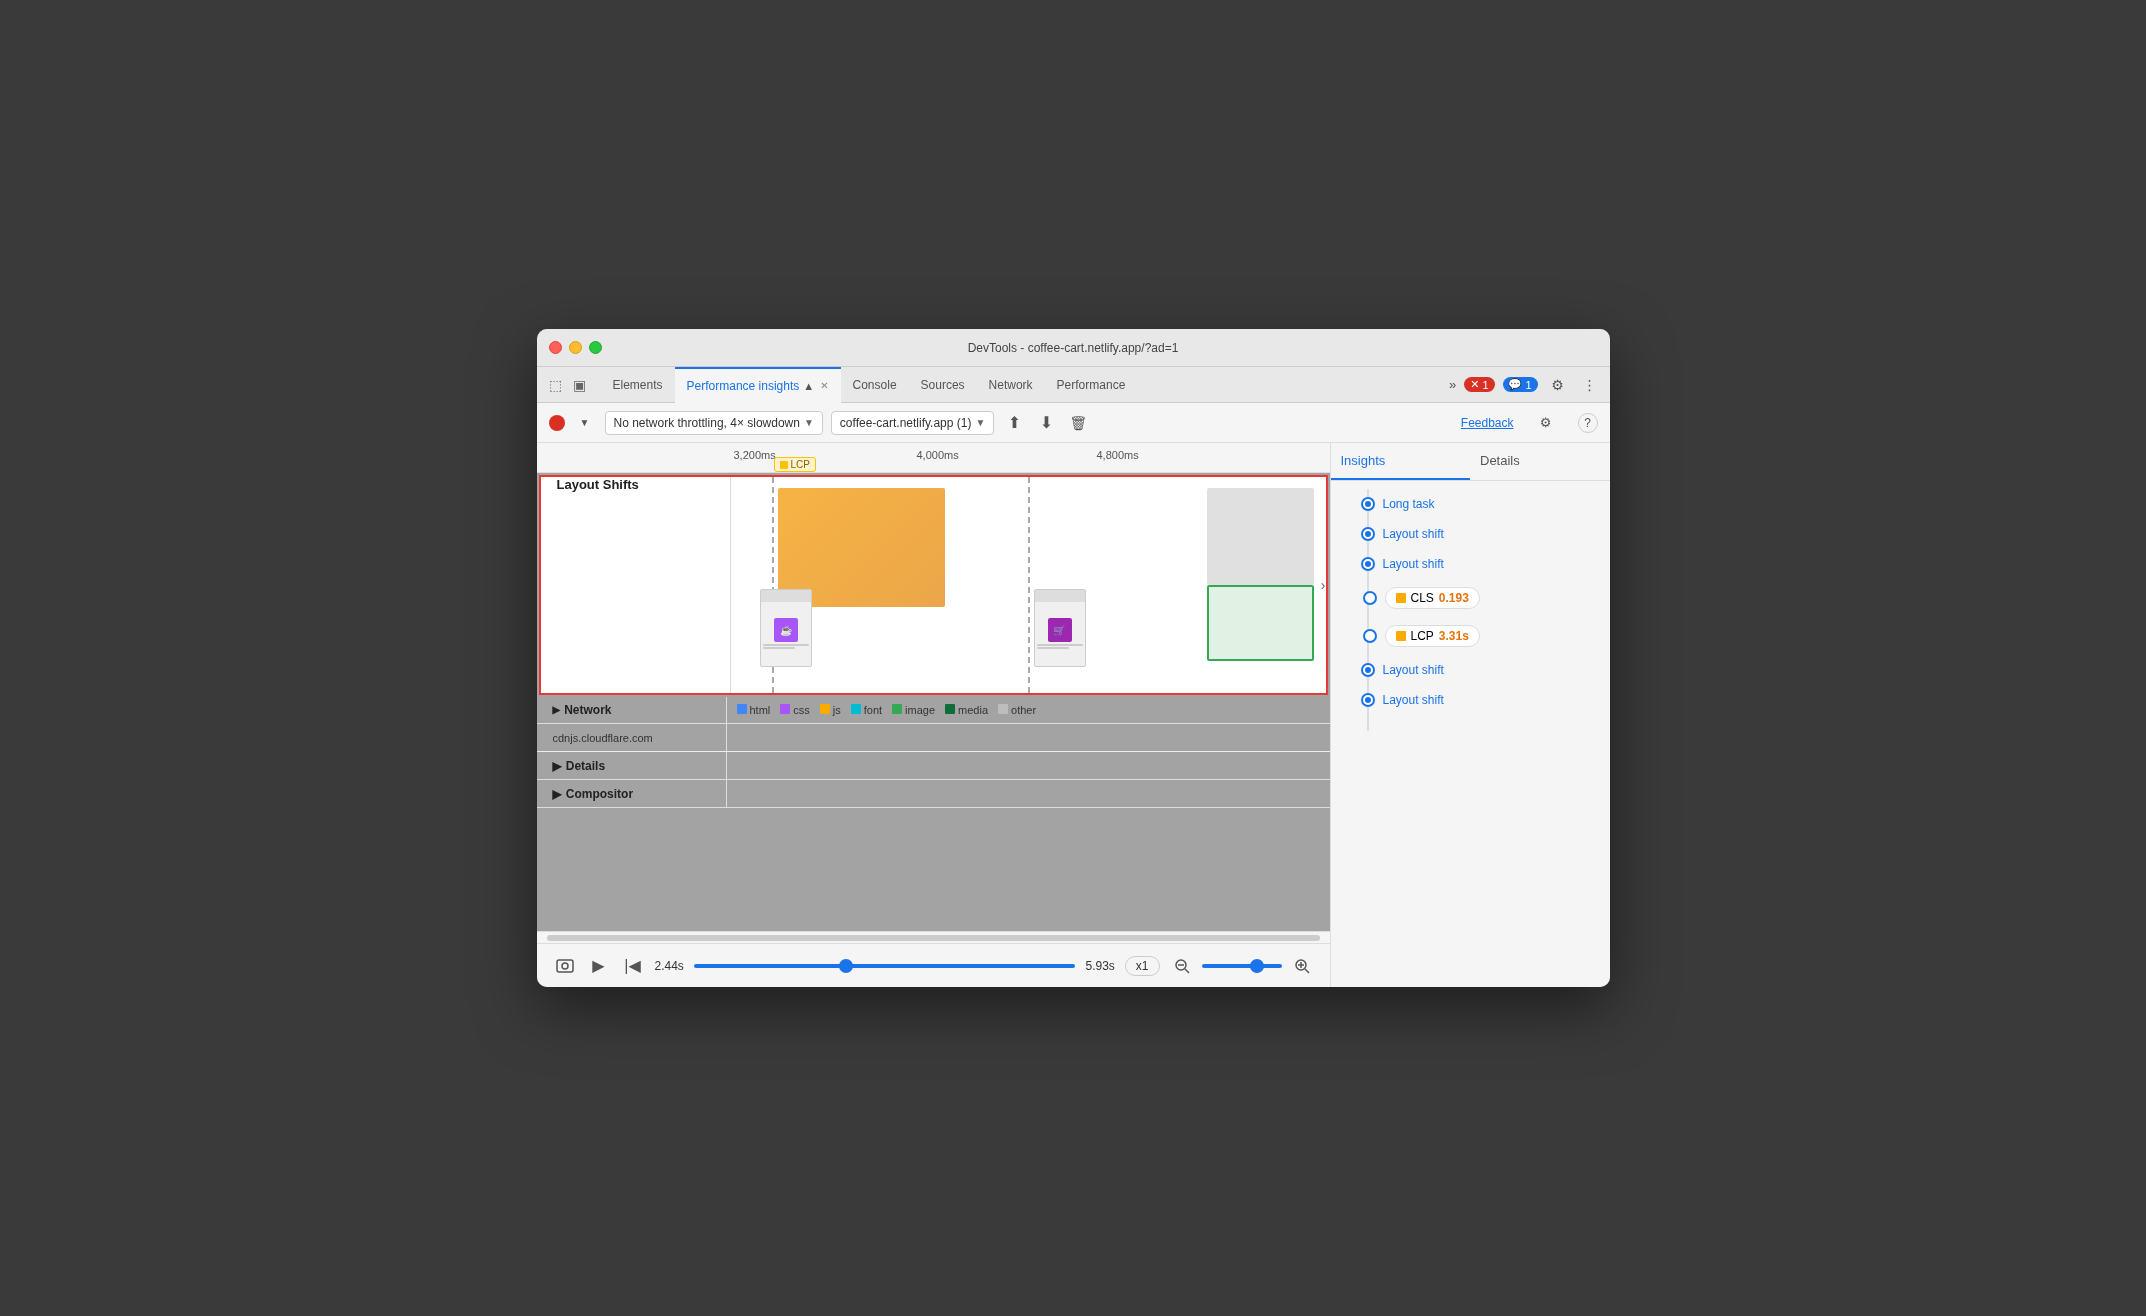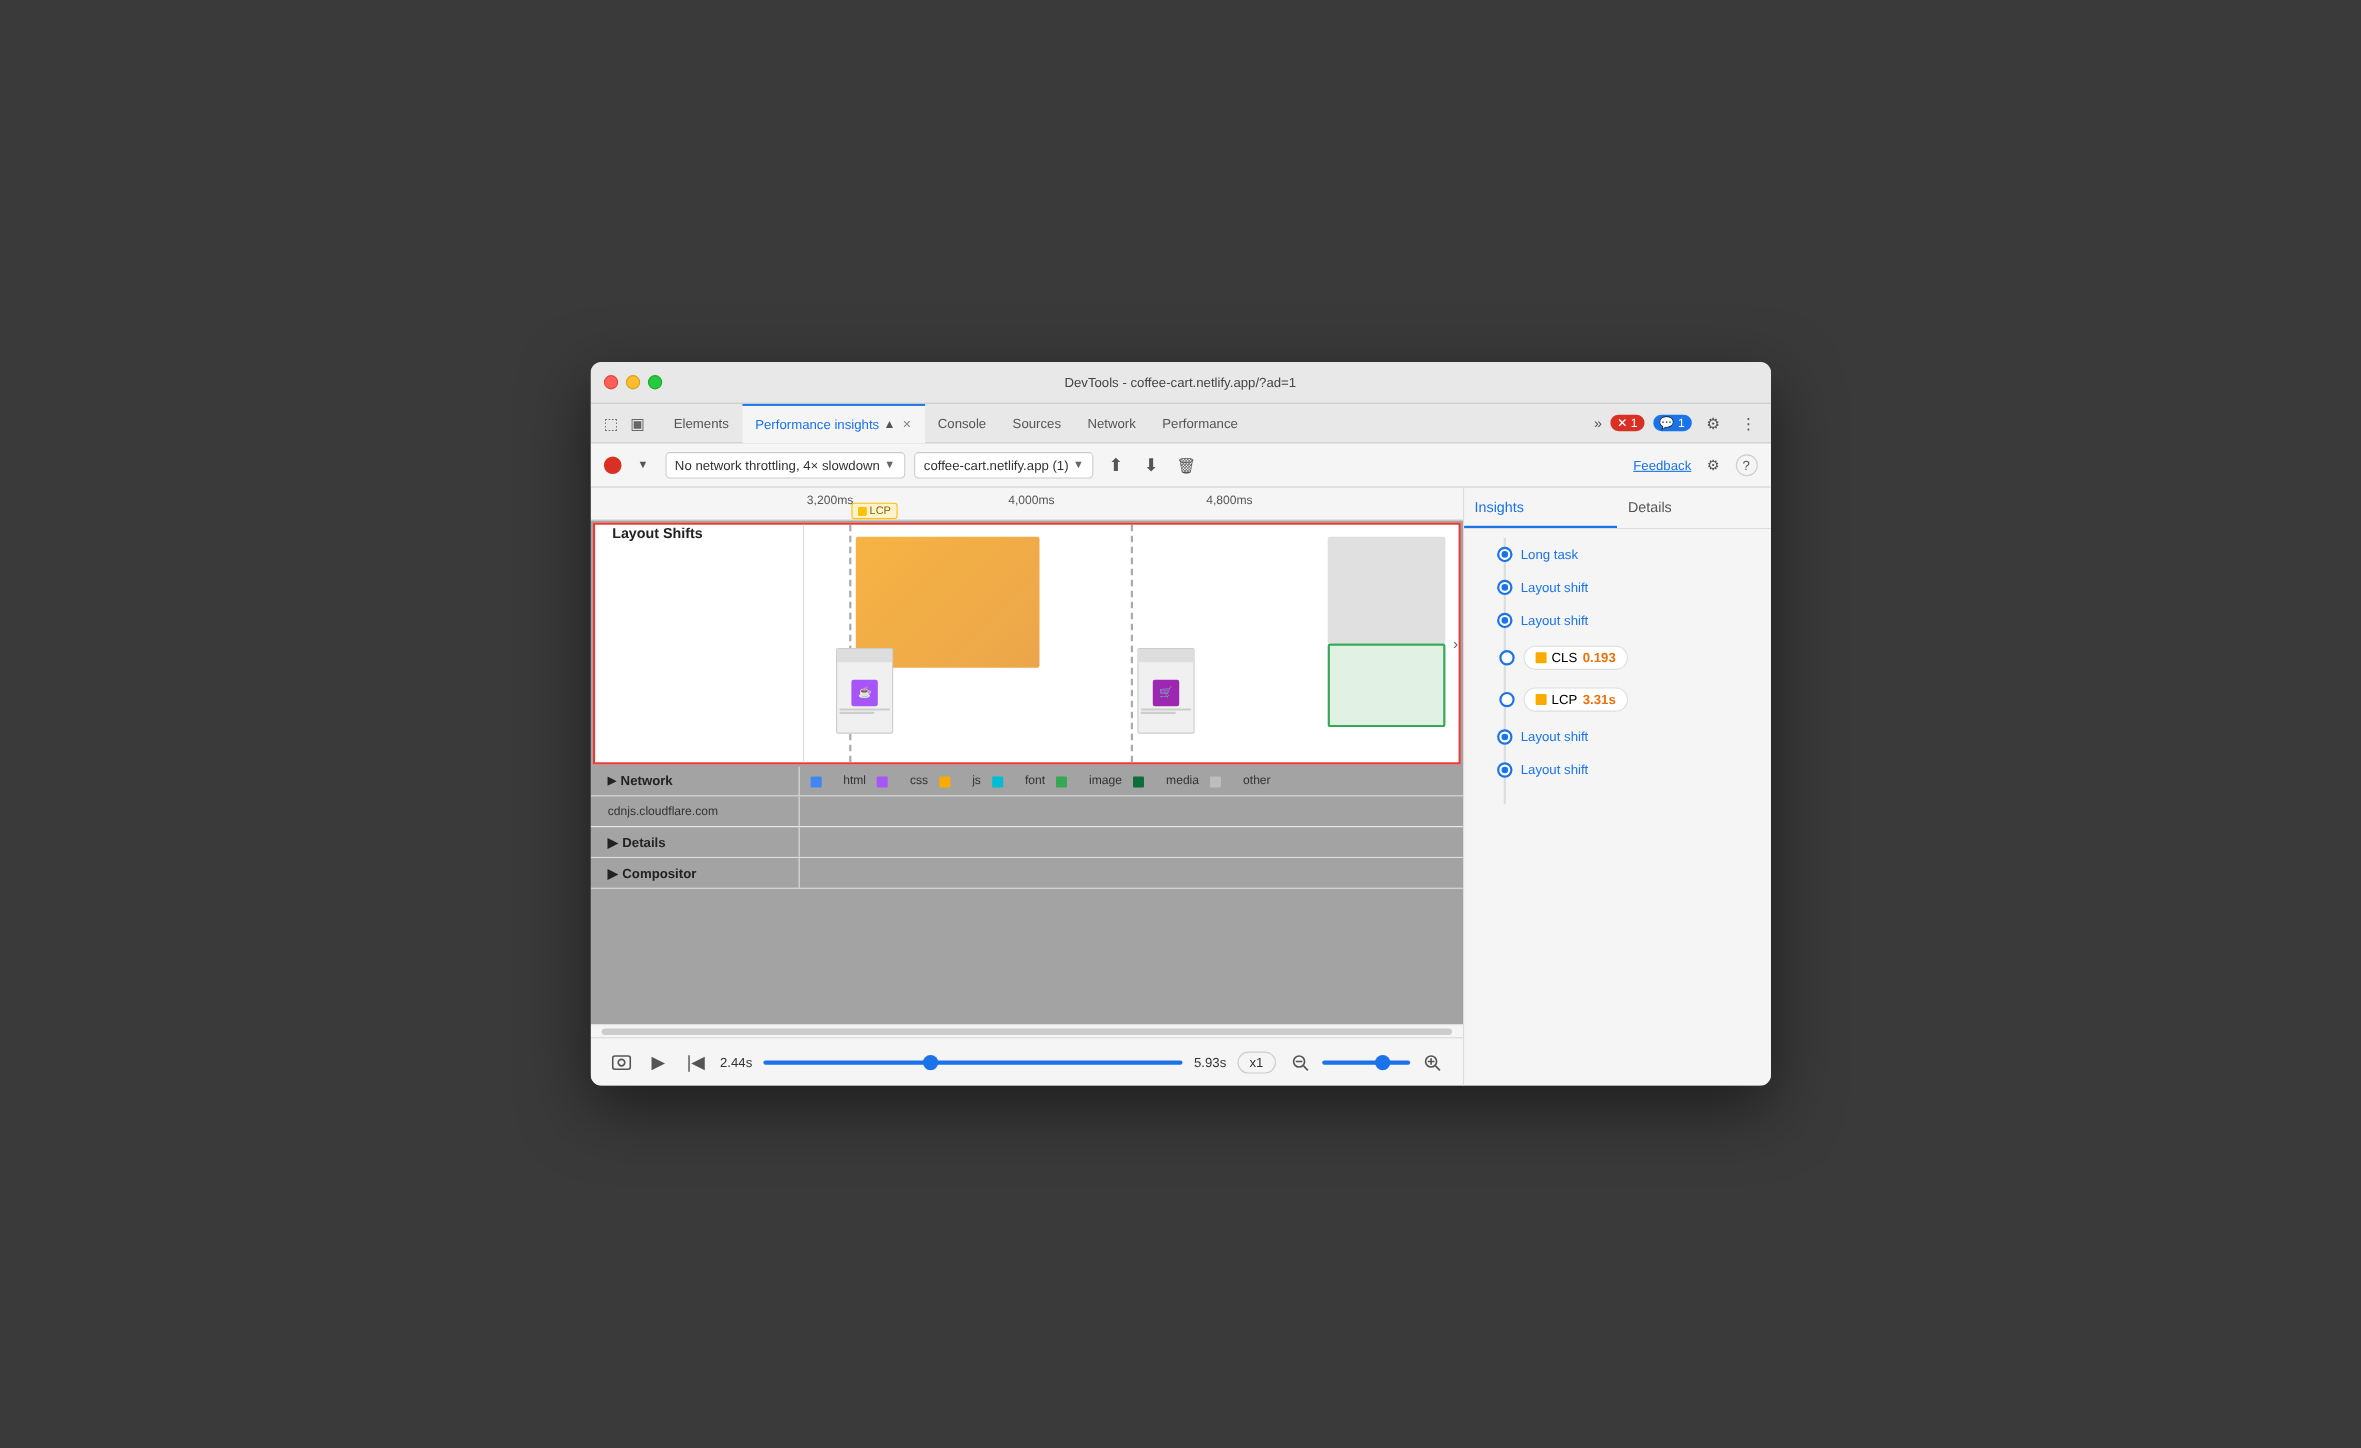--- a/index.html
+++ b/index.html
@@ -145,21 +145,21 @@
       font-size: 12px;
       cursor: pointer;
       background: white;
       color: #333;
     }
     .dropdown-arrow { font-size: 10px; color: #666; }
     .toolbar-right {
       margin-left: auto;
       display: flex;
       align-items: center;
-      gap: 8px;
+      gap: 20px;
     }
     .feedback-link {
       color: #1a73e8;
       font-size: 12px;
       text-decoration: underline;
       cursor: pointer;
     }
     .toolbar-icon {
       width: 24px; height: 24px;
       display: flex; align-items: center; justify-content: center;
@@ -324,22 +324,22 @@
     .legend-row {
       display: flex;
       align-items: center;
       gap: 10px;
       padding: 6px 10px;
       font-size: 11px;
       color: #333;
     }
     .legend-item {
       display: flex;
-      align-items: flex-end;
-      gap: 20px;
+      align-items: flex-start;
+      gap: 3px;
     }
     .legend-dot {
       width: 10px; height: 10px;
       border-radius: 1px;
     }
     .network-item-row {
       display: flex;
       height: 28px;
       border-bottom: 1px solid #eee;
     }

